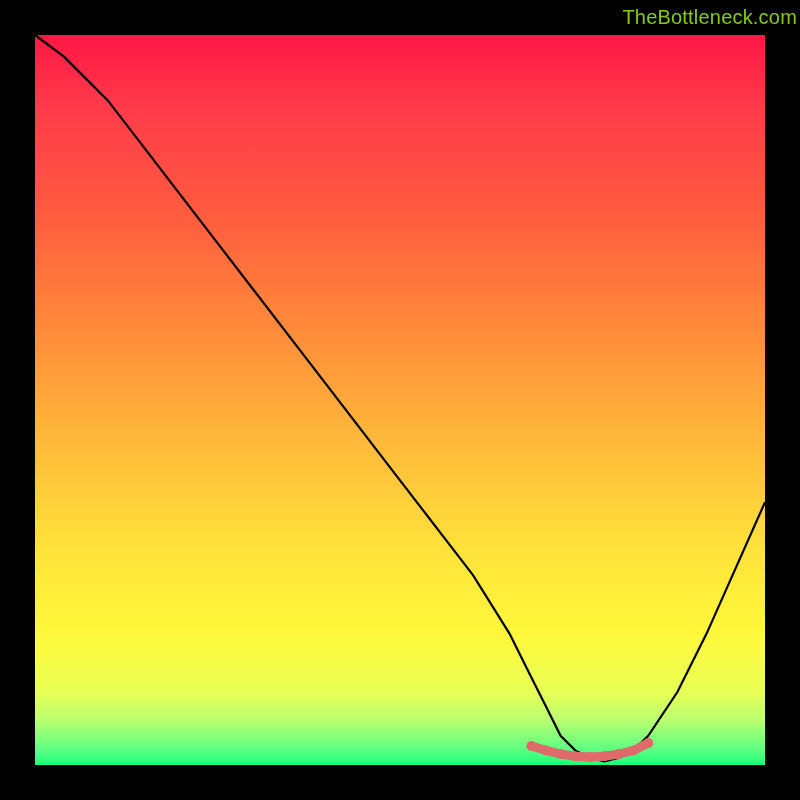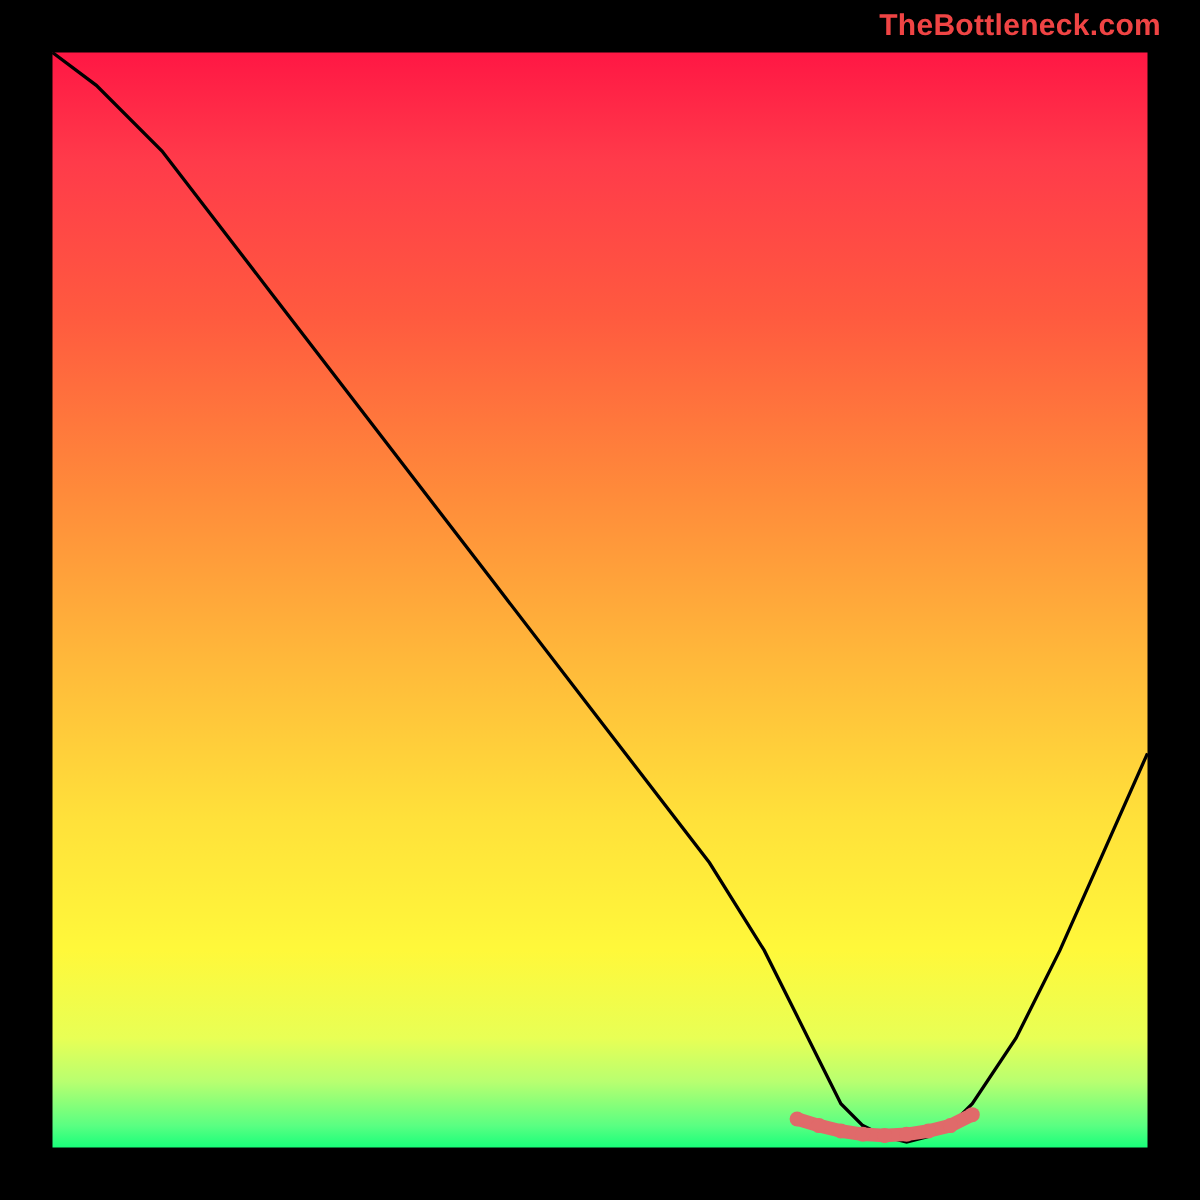--- a/index.html
+++ b/index.html
@@ -35,24 +35,24 @@
       #fff83a 82%,
       #e8ff55 90%,
       #b8ff70 94%,
       #5aff82 98%,
       #19ff7a 100%
     );
   }
   .watermark {
     position: absolute;
     top: 6px;
-    right: 26px;
-    color: #ef4444;
+    right: 3px;
+    color: #84cc16;
     font-size: 20px;
-    font-weight: 700;
+    font-weight: 400;
     letter-spacing: 0.2px;
   }
   svg.curve {
     position: absolute;
     left: 0;
     top: 0;
     width: 730px;
     height: 730px;
     overflow: visible;
   }

